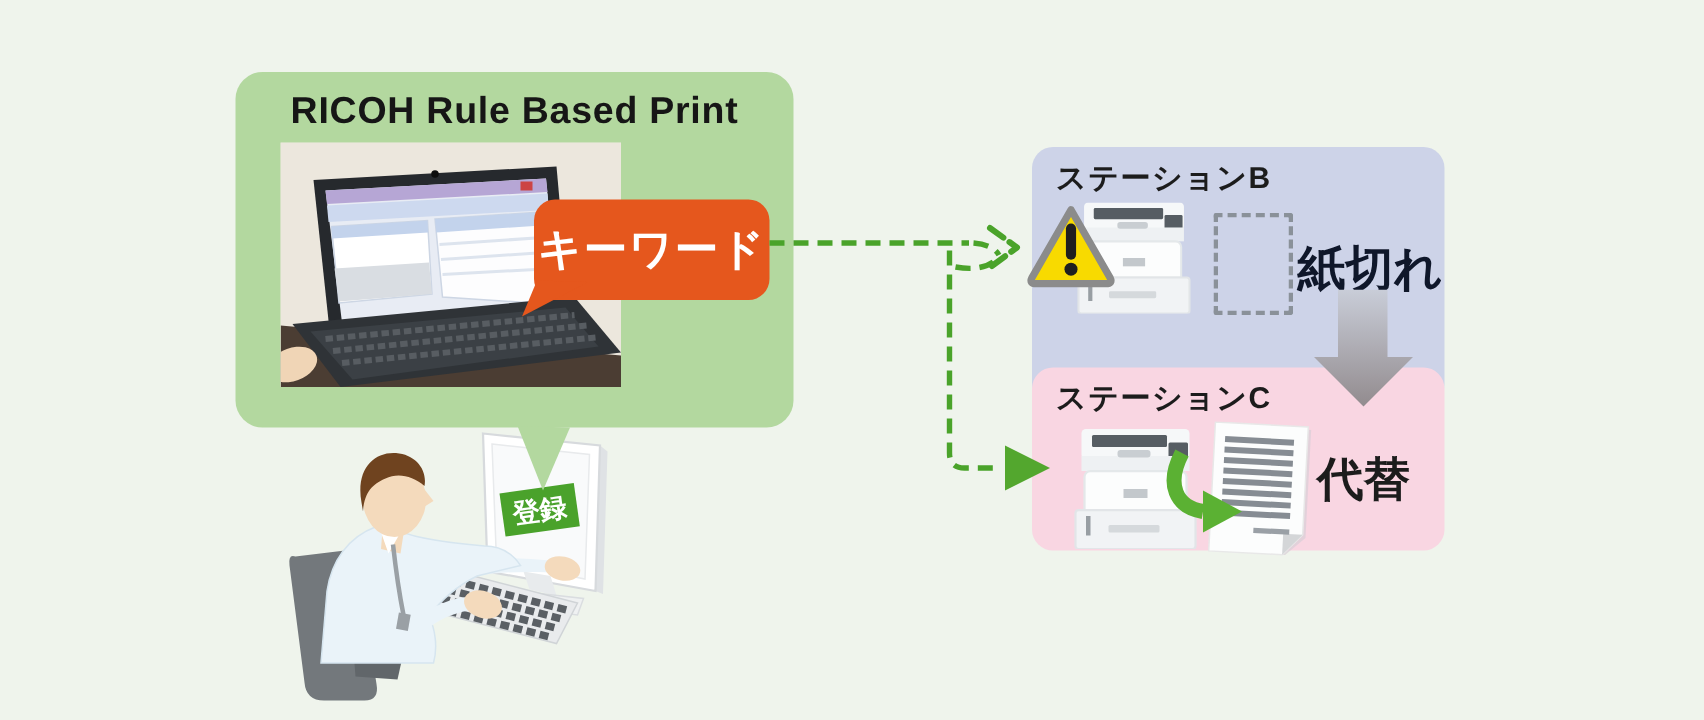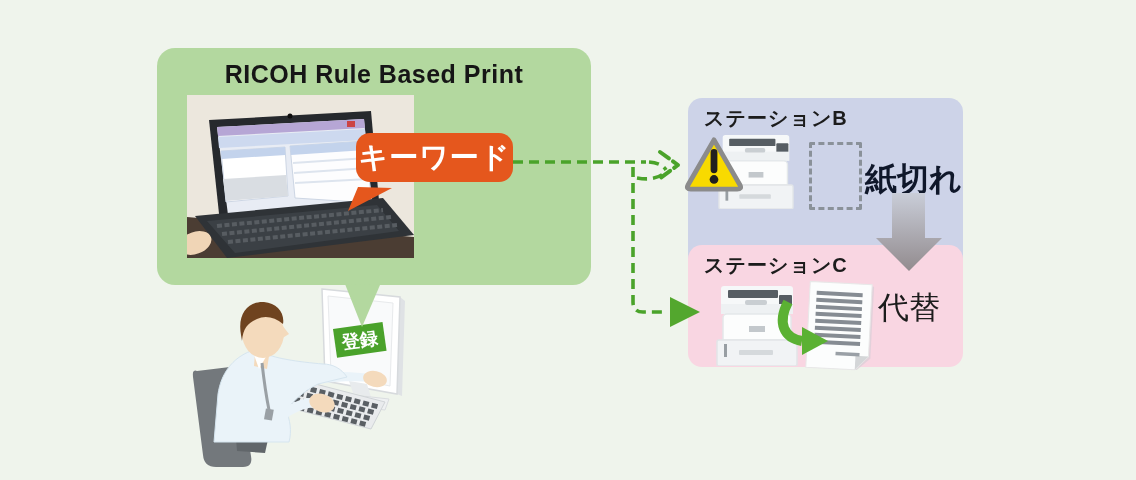--- a/index.html
+++ b/index.html
@@ -4,36 +4,36 @@
 <style>
   html,body { margin:0; padding:0; }
   .canvas {
     position:relative; width:1136px; height:480px;
     background:#eff4ec; overflow:hidden;
     font-family:"Liberation Sans", sans-serif;
   }
 
   
   .ricoh-box {
-    position:absolute; left:157px; top:48px; width:434px; height:237px;
+    position:absolute; left:157px; top:48px; width:372px; height:237px;
     background:#b3d89f; border-radius:18px; z-index:1;
   }
   .ricoh-title {
     position:absolute; left:0; top:12px; width:100%; text-align:center;
     font-size:25px; font-weight:bold; color:#161616; letter-spacing:0.5px;
   }
   .photo {
     position:absolute; left:30px; top:47px; width:227px; height:163px;
     background:#ece7dd; overflow:hidden;
   }
   .ricoh-tail { position:absolute; left:342px; top:284px; width:42px; height:44px; z-index:3; }
 
   
   .keyword-bubble {
-    position:absolute; left:356px; top:133px; width:157px; height:49px;
+    position:absolute; left:356px; top:133px; width:157px; height:67px;
     background:#e5571d; border-radius:14px; z-index:4;
     display:flex; align-items:center; justify-content:center;
     color:#ffffff; font-size:29px; font-weight:bold; letter-spacing:1px;
   }
   .bubble-tail { position:absolute; left:346px; top:187px; width:50px; height:26px; z-index:4; }
 
   
   .station {
     position:absolute; left:688px; width:275px; border-radius:14px; z-index:2;
   }
@@ -41,22 +41,22 @@
   .station-c { top:245px; height:122px; background:#f9d6e2; }
   .station-label {
     position:absolute; left:16px; top:7px;
     font-size:20px; font-weight:bold; color:#1c1c1c; letter-spacing:1px;
   }
   .status-b {
     position:absolute; left:177px; top:60px;
     font-size:32px; font-weight:bold; color:#0f172a;
   }
   .status-c {
-    position:absolute; left:190px; top:44px;
-    font-size:31px; font-weight:normal; color:#1c1c1c; line-height:38px;
+    position:absolute; left:190px; top:56px;
+    font-size:31px; font-weight:bold; color:#1c1c1c; line-height:38px;
   }
   .paper-placeholder {
     position:absolute; left:121px; top:44px; width:47px; height:62px;
     border:3px dashed #8a9199; border-radius:2px;
   }
   .printer-b { position:absolute; left:29px; top:37px; width:78px; height:74px; }
   .printer-c { position:absolute; left:27px; top:41px; width:84px; height:80px; }
   .warning   { position:absolute; left:-5px; top:37px; width:62px; height:58px; z-index:3; }
   .doc-c     { position:absolute; left:117px; top:36px; width:70px; height:90px; }
   .curve-arrow { position:absolute; left:84px; top:54px; width:66px; height:58px; }

